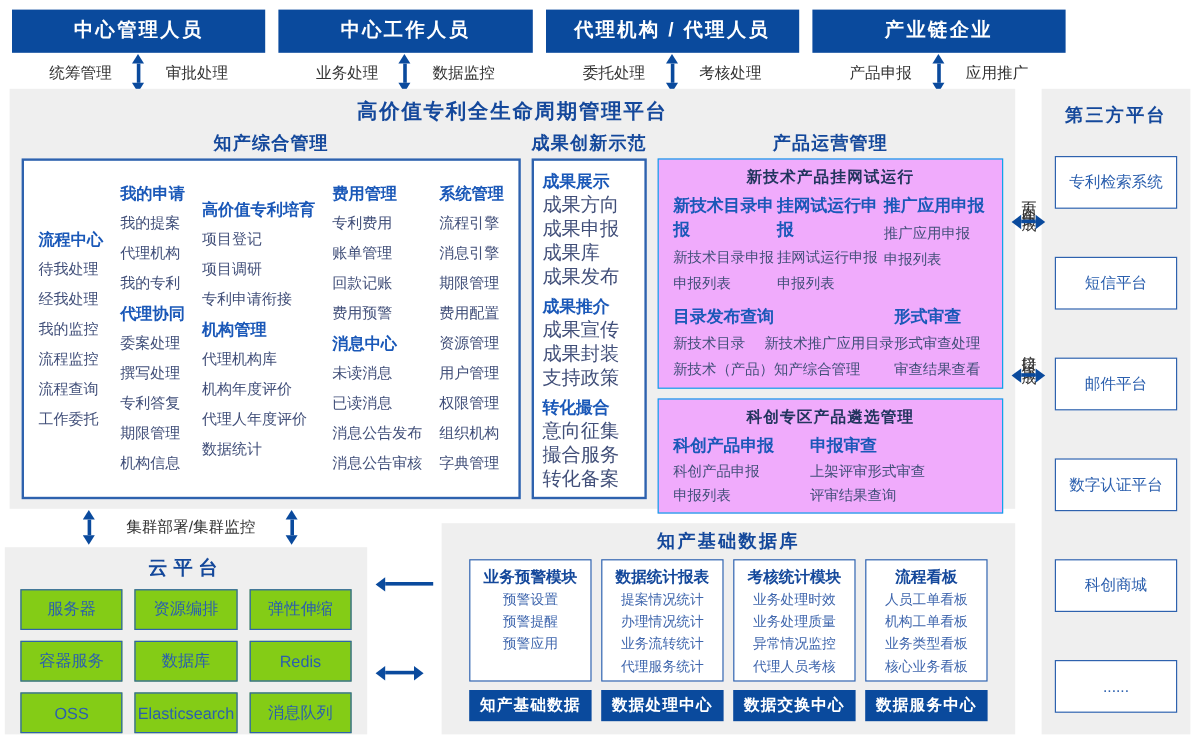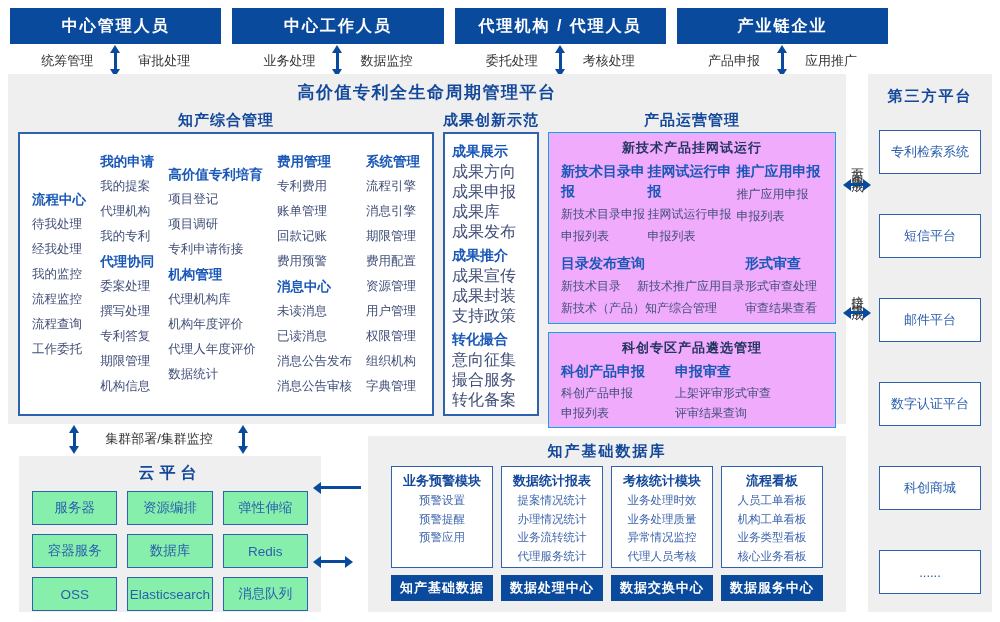--- a/index.html
+++ b/index.html
@@ -74,24 +74,24 @@
   #int-api { left:845px; top:286px; }
   .int-label { writing-mode:vertical-rl; font-size:12.5px; color:#333; letter-spacing:4px; }
 
   
   #cluster-row { position:absolute; left:8px; top:423px; width:302px; height:32px; display:flex;
     align-items:center; justify-content:center; gap:24px; }
   #cluster-row .varrow { height:13px; margin:8px 5px; }
   .cluster-label { font-size:13px; color:#333; }
 
   
-  #cloud-panel { position:absolute; left:19px; top:456px; width:302px; height:156px; background:#efefef; }
+  #cloud-panel { position:absolute; left:4px; top:456px; width:302px; height:156px; background:#efefef; }
   .cloud-title { text-align:center; font-size:16px; font-weight:bold; color:#14489b; padding-top:7px; letter-spacing:5px; }
   .cloud-grid { display:grid; grid-template-columns:repeat(3,1fr); gap:9px 10px; margin:7px 13px 0; }
-  .cloud-cell { height:34px; background:#86efac; border:1.5px solid #2e62ae; display:flex; align-items:center;
+  .cloud-cell { height:34px; background:#84cc16; border:1.5px solid #2e62ae; display:flex; align-items:center;
     justify-content:center; font-size:13.5px; color:#2b5fae; white-space:nowrap; }
 
   
   #db-panel { position:absolute; left:368px; top:436px; width:478px; height:176px; background:#efefef; }
   .db-title { text-align:center; font-size:15px; font-weight:bold; color:#14489b; padding-top:6px; letter-spacing:2px; }
   .db-modules { display:flex; gap:8px; margin:5px 23px 0; }
   .db-module { flex:1; background:#fff; border:1.5px solid #2e62ae; padding:4px 0 2px; text-align:center; }
   .db-header { font-size:13px; font-weight:bold; color:#14489b; line-height:20px; white-space:nowrap; }
   .db-item { font-size:11.5px; color:#3f66ad; line-height:18.5px; white-space:nowrap; }
   .db-centers { display:flex; gap:8px; margin:7px 23px 16px; }

